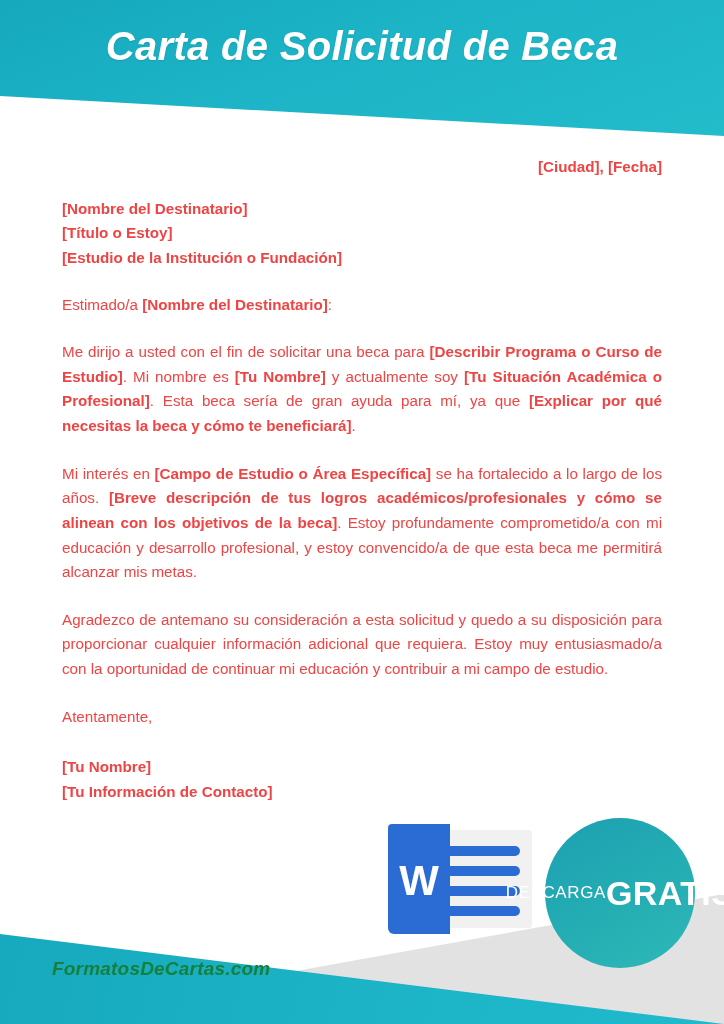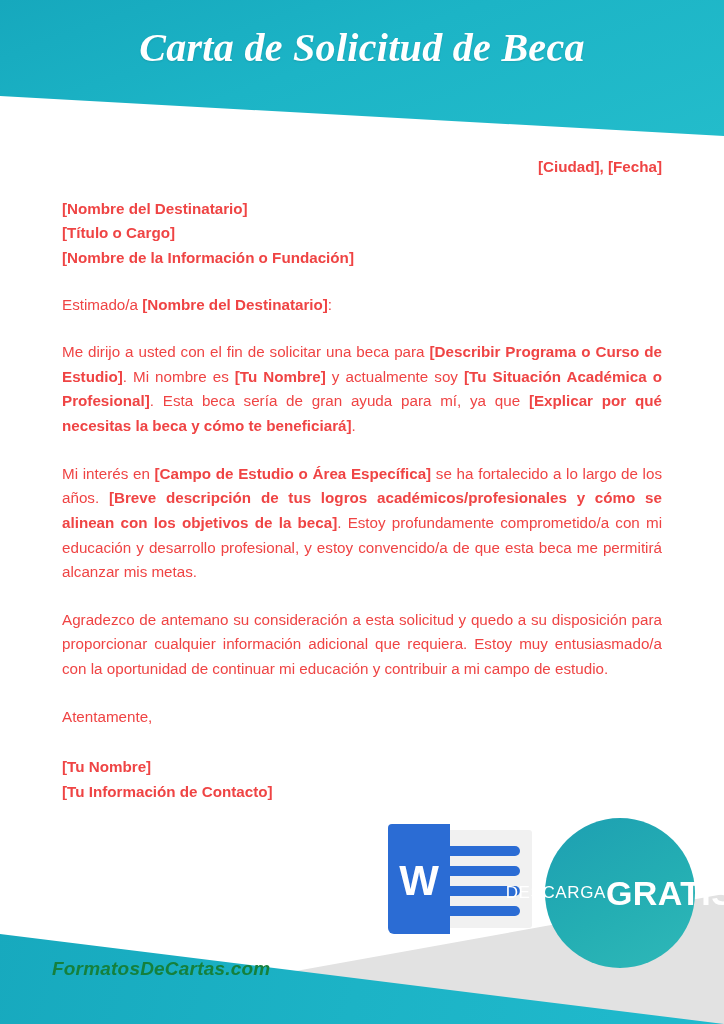--- a/index.html
+++ b/index.html
@@ -33,21 +33,21 @@
     position: absolute;
     left: 0;
     top: 24px;
     width: 724px;
     text-align: center;
     color: #ffffff;
     font-size: 40px;
     font-weight: bold;
     font-style: italic;
     letter-spacing: 0.3px;
-    font-family: Liberation Serif, serif;
+    font-family: Liberation Sans, sans-serif;
     text-shadow: 0 1px 2px rgba(0,0,0,0.10);
   }
 
   
   .doc-body {
     position: absolute;
     left: 62px;
     top: 155px;
     width: 600px;
     color: #ef4444;
@@ -197,22 +197,22 @@
 
   <div class="header-band"></div>
   <div class="header-title">Carta de Solicitud de Beca</div>
 
   <div class="doc-body">
 
     <div class="date-line">[Ciudad], [Fecha]</div>
 
     <div class="addr-block">
       <span class="addr-line">[Nombre del Destinatario]</span>
-      <span class="addr-line">[Título o Cargo]</span>
-      <span class="addr-line">[Nombre de la Información o Fundación]</span>
+      <span class="addr-line">[Título o Estoy]</span>
+      <span class="addr-line">[Estudio de la Institución o Fundación]</span>
     </div>
 
     <div class="salutation"><span>Estimado/a </span><b class="ph">[Nombre del Destinatario]</b><span>:</span></div>
 
     <p class="para"><span>Me dirijo a usted con el fin de solicitar una beca para </span><b class="ph">[Describir Programa o Curso de Estudio]</b><span>. Mi nombre es </span><b class="ph">[Tu Nombre]</b><span> y actualmente soy </span><b class="ph">[Tu Situación Académica o Profesional]</b><span>. Esta beca sería de gran ayuda para mí, ya que </span><b class="ph">[Explicar por qué necesitas la beca y cómo te beneficiará]</b><span>.</span></p>
 
     <p class="para"><span>Mi interés en </span><b class="ph">[Campo de Estudio o Área Específica]</b><span> se ha fortalecido a lo largo de los años. </span><b class="ph">[Breve descripción de tus logros académicos/profesionales y cómo se alinean con los objetivos de la beca]</b><span>. Estoy profundamente comprometido/a con mi educación y desarrollo profesional, y estoy convencido/a de que esta beca me permitirá alcanzar mis metas.</span></p>
 
     <p class="para"><span>Agradezco de antemano su consideración a esta solicitud y quedo a su disposición para proporcionar cualquier información adicional que requiera. Estoy muy entusiasmado/a con la oportunidad de continuar mi educación y contribuir a mi campo de estudio.</span></p>
 

